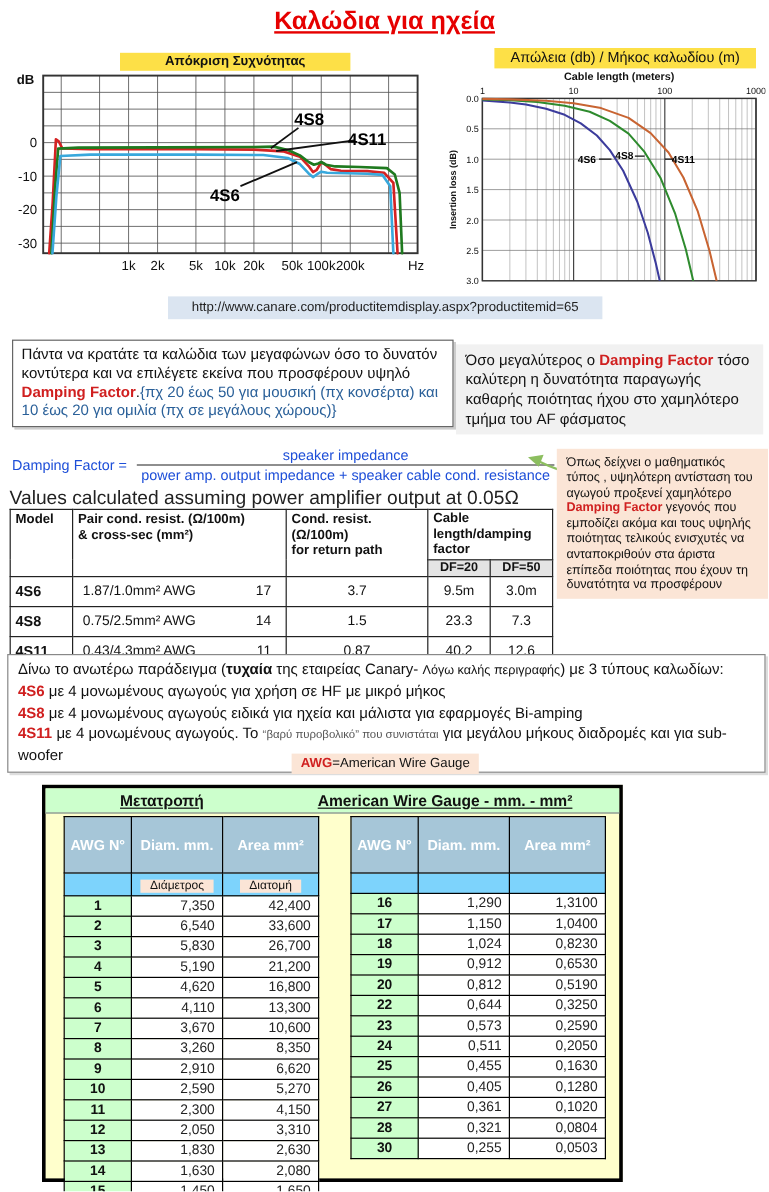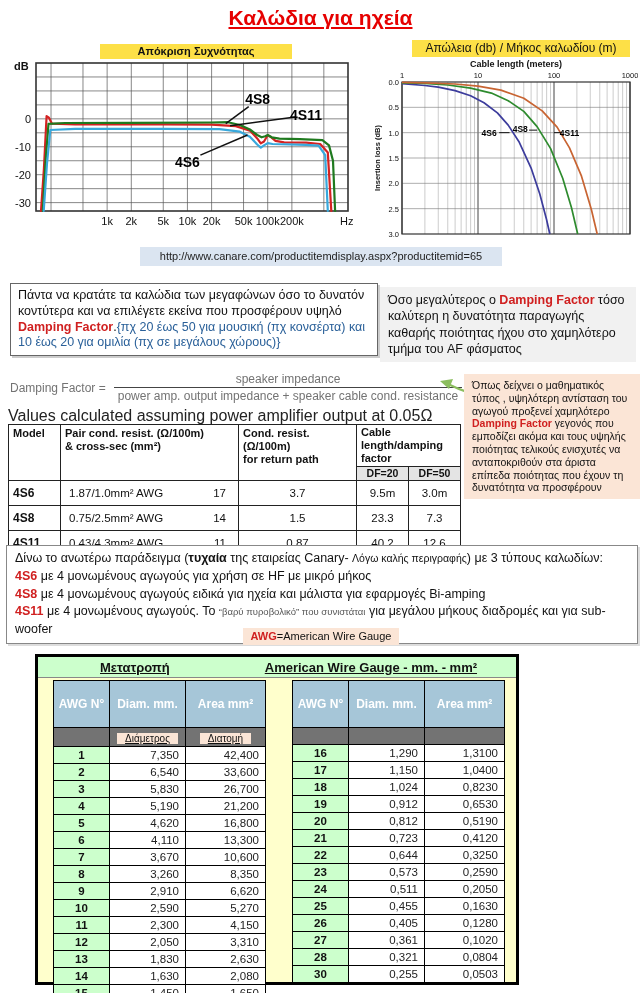--- a/index.html
+++ b/index.html
@@ -14,21 +14,21 @@
   #freq-svg{left:6px;top:57px;}
   #loss-svg{left:372px;top:58px;}
   .urlbar{left:140px;top:247px;width:362px;height:19px;background:#dbe5f1;text-align:center;
           font-size:11px;line-height:19px;color:#222;cursor:pointer;}
   .box-left{left:10px;top:283px;width:352px;padding:4px 7px;border:1px solid #666;
             box-shadow:2px 2px 0 #ccc;font-size:12.5px;line-height:1.26;background:#fff;}
   .box-right{left:380px;top:287px;width:240px;padding:5px 8px;background:#f1f1f1;
              font-size:12.5px;line-height:1.3;}
   .red{color:#d02020;font-weight:bold;}
   .blue{color:#2a6099;}
-  .formula{left:10px;top:372px;display:flex;align-items:center;font-size:12px;color:#737373;}
+  .formula{left:10px;top:372px;display:flex;align-items:center;font-size:12px;color:#1d4ed8;}
   .frac{display:inline-block;text-align:center;margin-left:8px;}
   .frac .num{display:block;padding:0 4px 1px;}
   .frac .den{display:block;border-top:1px solid #444;padding:1px 4px 0;}
   .arrow{left:436px;top:374px;}
   .values-note{left:8px;top:407px;font-size:16px;color:#222;}
   #model-table{left:8px;top:424px;border-collapse:collapse;table-layout:fixed;}
   #model-table th,#model-table td{border:1.5px solid #222;font-size:11px;padding:2px 4px;}
   #model-table thead th{text-align:left;font-weight:bold;line-height:1.18;vertical-align:top;background:#fff;}
   #model-table .cablehdr{padding:1px 4px;}
   #model-table .dfhdr{background:#e4e4e4;text-align:center;font-size:10.5px;padding:0 2px;height:13px;}
@@ -50,21 +50,21 @@
   .awg-title{height:20px;background:#ccffcc;display:flex;align-items:center;font-weight:bold;
              font-size:13px;border-bottom:1px solid #888;text-decoration:underline;}
   .awg-title .tl{margin-left:62px;}
   .awg-title .tm{margin-left:95px;}
   .awg-body{display:flex;padding:2px 0 0 15px;}
   .awg-gap{width:26px;}
   table.awg{border-collapse:collapse;}
   table.awg th,table.awg td{border:1.5px solid #000;}
   table.awg thead th.hd{background:#a6c6d8;color:#fff;font-weight:bold;font-size:12px;
                         height:22px;text-align:center;padding:12px 3px;}
-  table.awg .subrow td{height:16px;background:#737373;text-align:center;padding:0;text-decoration:underline;}
+  table.awg .subrow td{height:16px;background:#7dd3fc;text-align:center;padding:0;}
   table.awg .subrow .subchip{background:#fbe5d6;font-size:10px;padding:0 8px;color:#111;}
   table.awg tbody td{height:16px;font-size:11.5px;padding:0 6px;background:#fff;}
   table.awg tbody td.n{background:#ccffcc;font-weight:bold;text-align:center;padding:0;}
   table.awg tbody td.v{text-align:right;color:#222;}
   .awg-footer{height:21px;display:flex;justify-content:space-between;align-items:center;padding:0 14px;}
   .ft-l{font-family:"Liberation Serif",serif;font-weight:bold;font-style:italic;font-size:13px;}
   .ft-r{font-weight:bold;font-size:13px;color:#e0355e;cursor:pointer;}
   svg text{font-family:"Liberation Sans",sans-serif;}
 </style>
 </head>
@@ -427,25 +427,20 @@
                 <td class="n">19</td>
                 <td class="v">0,912</td>
                 <td class="v">0,6530</td>
               </tr>
               <tr>
                 <td class="n">20</td>
                 <td class="v">0,812</td>
                 <td class="v">0,5190</td>
               </tr>
               <tr>
-                <td class="n">21</td>
-                <td class="v">0,723</td>
-                <td class="v">0,4120</td>
-              </tr>
-              <tr>
                 <td class="n">22</td>
                 <td class="v">0,644</td>
                 <td class="v">0,3250</td>
               </tr>
               <tr>
                 <td class="n">23</td>
                 <td class="v">0,573</td>
                 <td class="v">0,2590</td>
               </tr>
               <tr>

